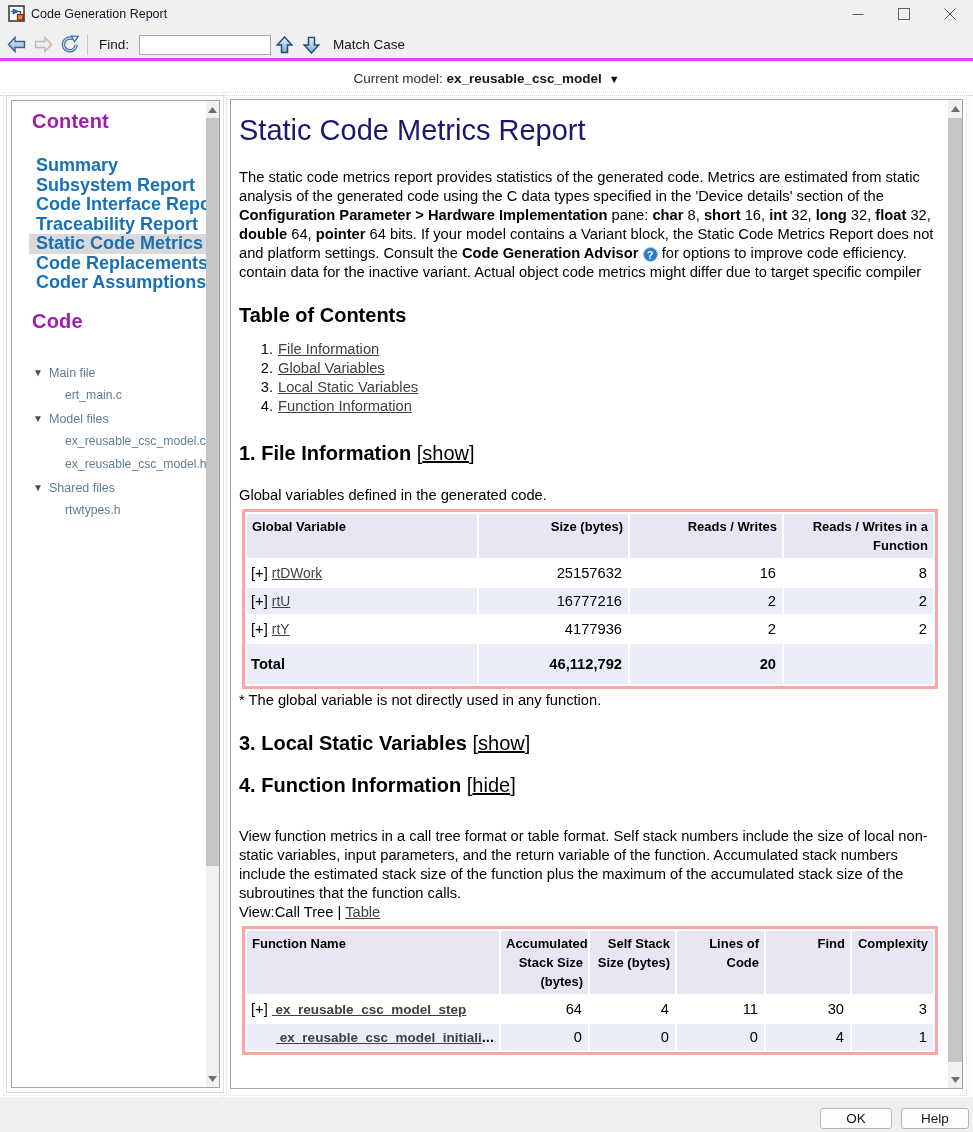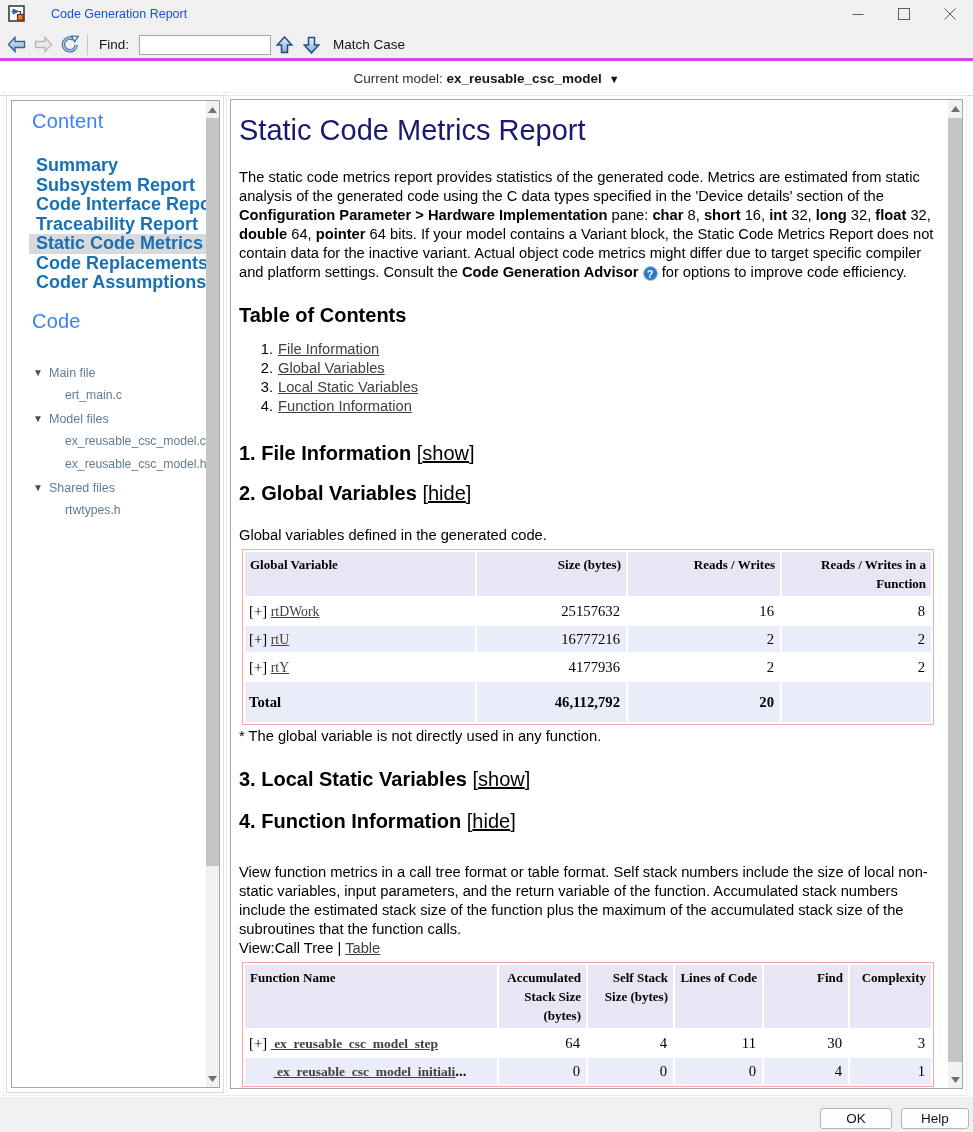--- a/index.html
+++ b/index.html
@@ -7,21 +7,21 @@
 body {
   font-family:"Liberation Sans", sans-serif;
   background:#f0f0f0;
   position:relative;
   overflow:hidden;
   width:973px; height:1132px;
 }
 
 .titlebar { position:absolute; left:0; top:0; width:973px; height:28px; background:#f0f0f0; }
 .titlebar .app-icon { position:absolute; left:8px; top:5px; width:18px; height:18px; }
-.titlebar .title-text { position:absolute; left:31px; top:7px; font-size:12.5px; color:#1d4ed8;margin-left:20px; }
+.titlebar .title-text { position:absolute; left:31px; top:7px; font-size:12.5px; color:#0f172a; }
 .win-btn { position:absolute; top:0; width:46px; height:28px; }
 .win-btn svg { position:absolute; left:50%; top:50%; transform:translate(-50%,-50%); }
 .btn-min { right:92px; } .btn-max { right:46px; } .btn-close { right:0; }
 
 
 .toolbar { position:absolute; left:0; top:28px; width:973px; height:33px; background:#f0f0f0; border-bottom:3px solid #d946ef; }
 .tb-icon { position:absolute; top:0; }
 .tb-sep { position:absolute; left:87px; top:6px; width:1px; height:21px; background:#c6c6c6; }
 .find-label { position:absolute; left:99px; top:9px; font-size:13.5px; color:#141414; }
 .find-input { position:absolute; left:139px; top:7px; width:132px; height:20px; border:1px solid #a9a9a9; background:#fff; font-size:13px; padding:0 4px; font-family:inherit; }
@@ -42,21 +42,21 @@
 .main-inner { position:absolute; left:3px; top:3px; right:3px; bottom:6px; border:1px solid #a5a5a5; overflow:hidden; background:#fff; }
 
 
 .vscroll { position:absolute; top:0; right:0; bottom:0; background:#f1f1f1; }
 .vscroll .arr { position:absolute; left:0; width:100%; height:17px; display:flex; align-items:center; justify-content:center; }
 .vscroll .arr svg { display:block; }
 .vscroll .thumb { position:absolute; background:#c5c5c5; left:0; width:100%; }
 
 
 .nav { position:absolute; left:0; top:0; right:13px; bottom:0; font-size:13px; }
-.nav h2 { font-size:20px; color:#3b82f6; font-weight:normal; letter-spacing:0.2px; }
+.nav h2 { font-size:20px; color:#a21caf; font-weight:bold; letter-spacing:0.2px; }
 .nav .h-content { position:absolute; left:20px; top:9px; }
 .nav .h-code { position:absolute; left:20px; top:209px; }
 .nav-links { position:absolute; left:0; top:55px; width:100%; }
 .nav-link { display:block; height:19.5px; line-height:19.5px; padding-left:24px; font-weight:bold; color:#1871b5; text-decoration:none; font-size:18px; white-space:nowrap; }
 .nav-link.selected { background:#d9d9d9; margin-left:17px; padding-left:7px; width:183px; }
 .tree { position:absolute; left:0; top:260px; width:100%; color:#5e7d95; font-size:12.5px; }
 .tree .t-node { height:23px; line-height:23px; padding-left:21px; white-space:nowrap; }
 .tree .t-node .tri { display:inline-block; width:16px; color:#4d4d4d; font-size:10px; vertical-align:1px; }
 .tree .t-leaf { height:23px; line-height:23px; padding-left:53px; white-space:nowrap; font-size:12.2px; }
 
@@ -71,21 +71,21 @@
 .toc-h { margin-top:24px; }
 .toc-list { margin-top:15px; }
 .toc-item { line-height:19px; }
 .toc-num { display:inline-block; width:39px; text-align:right; padding-right:5px; }
 a.clink { color:#404040; text-decoration:underline;margin-top:31px; } td a.clink { font-size:13.8px; } .fn-link { font-size:13.5px !important; }
 .toggle-wrap { font-weight:normal;text-align:center; }
 .toggle-link { color:#000; text-decoration:underline; cursor:pointer; }
 .sec1 { margin-top:28px; }
 .sec2 { margin-top:21px; }
 .tbl-caption { margin-top:23px; line-height:19px; }
-table.rpt { border-collapse:separate; border-spacing:2px; border:1px solid #fca5a5; table-layout:fixed; margin-top:4px; margin-left:3px; background:#fff; width:692px;font-family:Liberation Serif, serif; }
+table.rpt { border-collapse:separate; border-spacing:2px; border:3px solid #fca5a5; table-layout:fixed; margin-top:4px; margin-left:3px; background:#fff; width:692px; }
 table.rpt th { background:#e6e6f5; font-weight:bold; text-align:right; vertical-align:top; padding:3px 5px 3px 5px; font-size:13px; line-height:19px; }
 table.rpt th.first { text-align:left; }
 table.rpt td { padding:0 6px 0 4px; font-size:14.7px; height:26px; vertical-align:middle; }
 table.rpt td.num { text-align:right; }
 table.rpt tr.alt td { background:#ebecfa; }
 table.rpt tr.total td { background:#ebecfa; font-weight:bold; height:40px; }
 .footnote { margin-top:2px; line-height:19px; }
 .sec3 { margin-top:24px; }
 .sec4 { margin-top:23px; }
 .para2 { margin-top:32px; }
@@ -236,32 +236,31 @@
   <div class="main-outer">
     <div class="main-inner">
       <div class="report">
         <div class="pad" id="report-body">
             <h1>Static Code Metrics Report</h1>
             <div class="para1">
               <div class="rich-line">The static code metrics report provides statistics of the generated code. Metrics are estimated from static</div>
               <div class="rich-line">analysis of the generated code using the C data types specified in the 'Device details' section of the</div>
               <div class="rich-line"><b>Configuration Parameter &gt; Hardware Implementation</b> pane: <b>char</b> 8, <b>short</b> 16, <b>int</b> 32, <b>long</b> 32, <b>float</b> 32,</div>
               <div class="rich-line"><b>double</b> 64, <b>pointer</b> 64 bits. If your model contains a Variant block, the Static Code Metrics Report does not</div>
+              <div class="rich-line">and platform settings. Consult the <b>Code Generation Advisor</b> <span class="help-icon">?</span> for options to improve code efficiency.</div>
               <div class="rich-line">contain data for the inactive variant. Actual object code metrics might differ due to target specific compiler</div>
-              <div class="rich-line">and platform settings. Consult the <b>Code Generation Advisor</b> <span class="help-icon">?</span> for options to improve code efficiency.</div>
             </div>
             <div class="sec-h toc-h">Table of Contents</div>
             <div class="toc-list">
               <div class="toc-item"><span class="toc-num">1.</span><a class="clink" href="#">File Information</a></div>
               <div class="toc-item"><span class="toc-num">2.</span><a class="clink" href="#">Global Variables</a></div>
               <div class="toc-item"><span class="toc-num">3.</span><a class="clink" href="#">Local Static Variables</a></div>
               <div class="toc-item"><span class="toc-num">4.</span><a class="clink" href="#">Function Information</a></div>
             </div>
             <div class="sec-h sec1">1. File Information <span class="toggle-wrap">[<a class="toggle-link" href="#">show</a>]</span></div>
-            <div class="sec-h sec2">2. Global Variables <span class="toggle-wrap">[<a class="toggle-link" href="#">hide</a>]</span></div>
             <div class="tbl-caption">Global variables defined in the generated code.</div>
             <table class="rpt gv">
               <colgroup>
                 <col style="width:230px">
                 <col style="width:149px">
                 <col style="width:152px">
                 <col style="width:149px">
               </colgroup>
               <tbody>
                 <tr>

